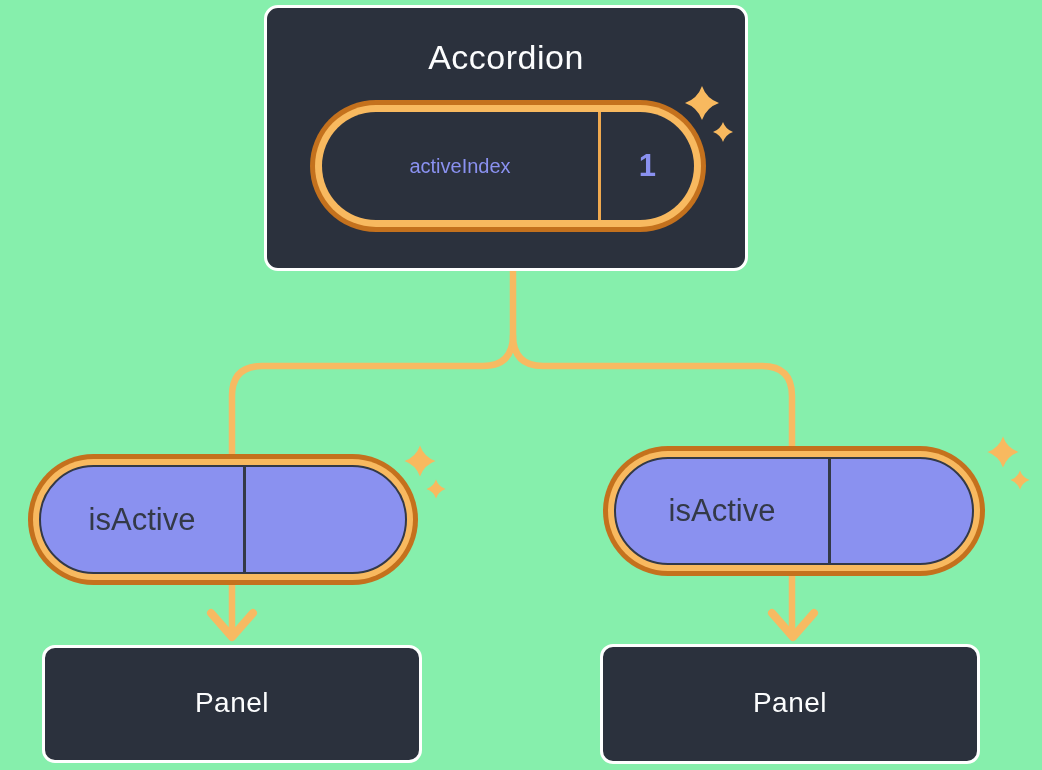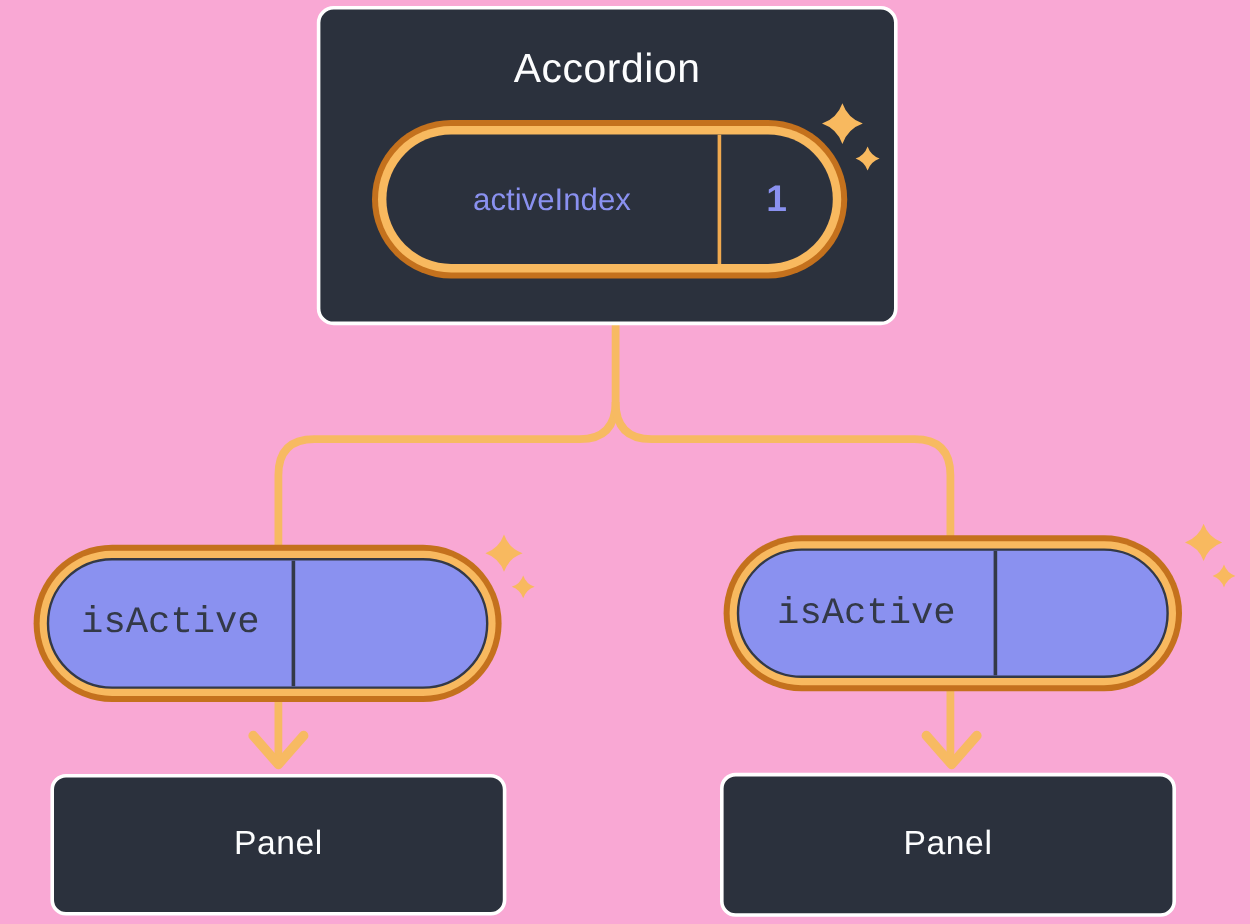--- a/index.html
+++ b/index.html
@@ -1,21 +1,21 @@
 <!DOCTYPE html>
 <html><head>
 <meta charset="utf-8">
 <style>
   html,body{margin:0;padding:0;background:#222;}
   .stage{
     position:relative;
     width:1042px;height:770px;
     overflow:hidden;
     font-family:"Liberation Sans","DejaVu Sans",sans-serif;
-    background:#f9a8d4;
+    background:#86efac;
   }
   svg.layer{
     position:absolute;left:0;top:0;width:1042px;height:770px;
     pointer-events:none;
   }
   
   .card{
     position:absolute;
     background:#2b313d;
     border:3px solid #ffffff;
@@ -41,34 +41,34 @@
     padding:5px;
     box-sizing:border-box;
   }
   .pill-mid{
     background:#f8b95f;
     border-radius:999px;
     height:100%;
     box-sizing:border-box;
   }
   .pill-mid.pad7{padding:7px;}
-  .pill-mid.pad6{padding:6px;font-family:Liberation Mono, monospace;}
+  .pill-mid.pad6{padding:6px;}
   .pill-core{
     height:100%;
     border-radius:999px;
     display:flex;
     align-items:stretch;
     overflow:hidden;
     box-sizing:border-box;
   }
   .pill-core.dark{background:#2b313d;}
   .pill-core.purple{background:#8a91f0;border:2.5px solid #333947;}
   .seg{
     display:flex;align-items:center;justify-content:center;
-    font-size:26px;
+    font-size:20px;
   }
   .seg.grow{flex:1 1 auto;}
   .divider{width:2.5px;align-self:stretch;}
   .divider.orange{background:#f0a94f;}
   .divider.dark{background:#333947;}
   .txt-purple{color:#8a91f0;}
   .txt-dark{color:#333947;font-size:31px;}
   .bold{font-weight:700;}
 </style>
 </head>

